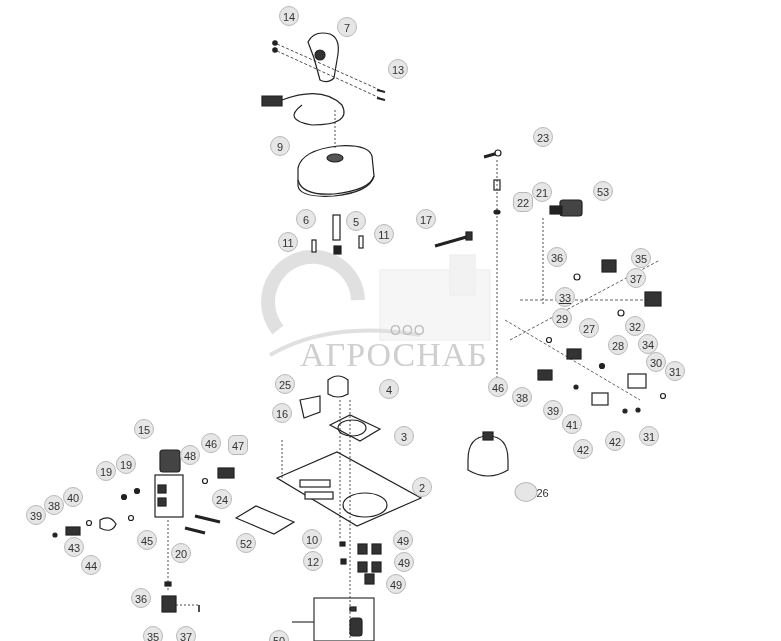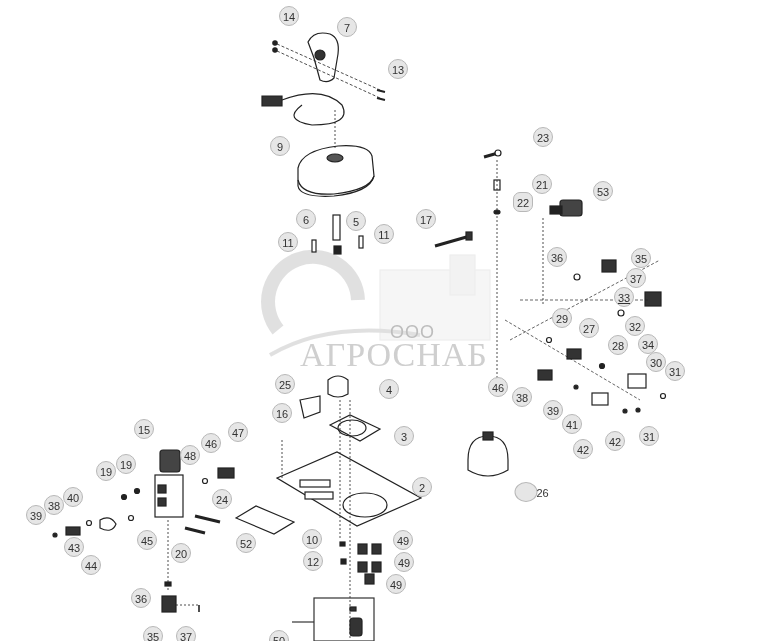--- a/index.html
+++ b/index.html
@@ -2,21 +2,21 @@
 <html><head>
 <meta charset="utf-8">
 <style>
   html,body{margin:0;padding:0;background:#ffffff;}
   body{width:781px;height:641px;overflow:hidden;position:relative;font-family:"Liberation Sans",sans-serif;}
   #diagram{position:absolute;left:0;top:0;width:781px;height:641px;}
   .callout{position:absolute;width:20px;height:20px;border-radius:50%;background:#e6e6e6;border:1px solid #b8b8b8;
     color:#333;font-size:11px;line-height:20px;text-align:center;box-sizing:border-box;transform:translate(-50%,-50%);
     font-family:"Liberation Sans",sans-serif;}
   .wm-text{position:absolute;left:300px;top:336px;font-family:"Liberation Serif",serif;font-size:34px;color:#cfcfcf;letter-spacing:1px;}
-  .wm-ooo{position:absolute;left:390px;top:322px;font-family:"Liberation Sans",sans-serif;font-size:18px;color:#bdbdbd;letter-spacing:1px;}
+  .wm-ooo{position:absolute;left:390px;top:322px;font-family:"Liberation Sans",sans-serif;font-size:14px;color:#bdbdbd;letter-spacing:1px;}
 </style>
 </head>
 <body>
 
 <svg id="diagram" viewBox="0 0 781 641" xmlns="http://www.w3.org/2000/svg">
   <g fill="none" stroke="#222" stroke-width="1.2">
 
     <g opacity="0.25" stroke="#888" fill="#bbb">
       <path d="M278 330 a45 45 0 1 1 80 -30" stroke-width="14" fill="none"></path>
       <rect x="380" y="270" width="110" height="70" fill="#ddd" stroke="#bbb"></rect>
@@ -143,53 +143,53 @@
 
 <div class="wm-ooo">ООО</div>
 <div class="wm-text">АГРОСНАБ</div>
 
 <div id="callouts">
     <div class="callout" style="left: 289px; top: 16px;">14</div>
     <div class="callout" style="left: 347px; top: 27px;">7</div>
     <div class="callout" style="left: 398px; top: 69px;">13</div>
     <div class="callout" style="left: 280px; top: 146px;">9</div>
     <div class="callout" style="left: 543px; top: 137px;">23</div>
-    <div class="callout" style="left: 527px; top: 184px; margin-left: 15px;">21</div>
+    <div class="callout" style="left: 527px; top: 192px; margin-left: 15px;">21</div>
     <div class="callout" style="left: 523px; top: 202px; border-radius: 7px;">22</div>
     <div class="callout" style="left: 603px; top: 191px;">53</div>
     <div class="callout" style="left: 426px; top: 219px;">17</div>
     <div class="callout" style="left: 306px; top: 219px;">6</div>
     <div class="callout" style="left: 356px; top: 221px;">5</div>
     <div class="callout" style="left: 288px; top: 242px;">11</div>
     <div class="callout" style="left: 384px; top: 234px;">11</div>
     <div class="callout" style="left: 557px; top: 257px;">36</div>
     <div class="callout" style="left: 641px; top: 258px;">35</div>
     <div class="callout" style="left: 636px; top: 278px;">37</div>
-    <div class="callout" style="left: 624px; top: 297px; text-decoration: underline;">33</div>
+    <div class="callout" style="left: 565px; top: 297px; text-decoration: underline;">33</div>
     <div class="callout" style="left: 635px; top: 326px;">32</div>
     <div class="callout" style="left: 648px; top: 344px;">34</div>
     <div class="callout" style="left: 562px; top: 318px;">29</div>
     <div class="callout" style="left: 589px; top: 328px;">27</div>
     <div class="callout" style="left: 618px; top: 345px;">28</div>
     <div class="callout" style="left: 656px; top: 362px;">30</div>
     <div class="callout" style="left: 675px; top: 371px;">31</div>
     <div class="callout" style="left: 522px; top: 397px;">38</div>
     <div class="callout" style="left: 553px; top: 410px;">39</div>
     <div class="callout" style="left: 572px; top: 424px;">41</div>
     <div class="callout" style="left: 583px; top: 449px;">42</div>
     <div class="callout" style="left: 615px; top: 441px;">42</div>
     <div class="callout" style="left: 649px; top: 436px;">31</div>
     <div class="callout" style="left: 526px; top: 492px; padding-left: 21px;">26</div>
     <div class="callout" style="left: 389px; top: 389px;">4</div>
     <div class="callout" style="left: 404px; top: 436px;">3</div>
     <div class="callout" style="left: 422px; top: 487px;">2</div>
     <div class="callout" style="left: 258px; top: 413px; margin-left: 24px;">16</div>
     <div class="callout" style="left: 144px; top: 429px;">15</div>
     <div class="callout" style="left: 211px; top: 443px;">46</div>
-    <div class="callout" style="left: 238px; top: 432px;">47</div>
+    <div class="callout" style="left: 238px; top: 445px; border-radius: 6px;">47</div>
     <div class="callout" style="left: 190px; top: 455px;">48</div>
     <div class="callout" style="left: 126px; top: 464px;">19</div>
     <div class="callout" style="left: 106px; top: 471px;">19</div>
     <div class="callout" style="left: 73px; top: 497px;">40</div>
     <div class="callout" style="left: 54px; top: 505px;">38</div>
     <div class="callout" style="left: 36px; top: 515px;">39</div>
     <div class="callout" style="left: 222px; top: 499px;">24</div>
     <div class="callout" style="left: 74px; top: 547px;">43</div>
     <div class="callout" style="left: 147px; top: 540px;">45</div>
     <div class="callout" style="left: 181px; top: 553px;">20</div>

